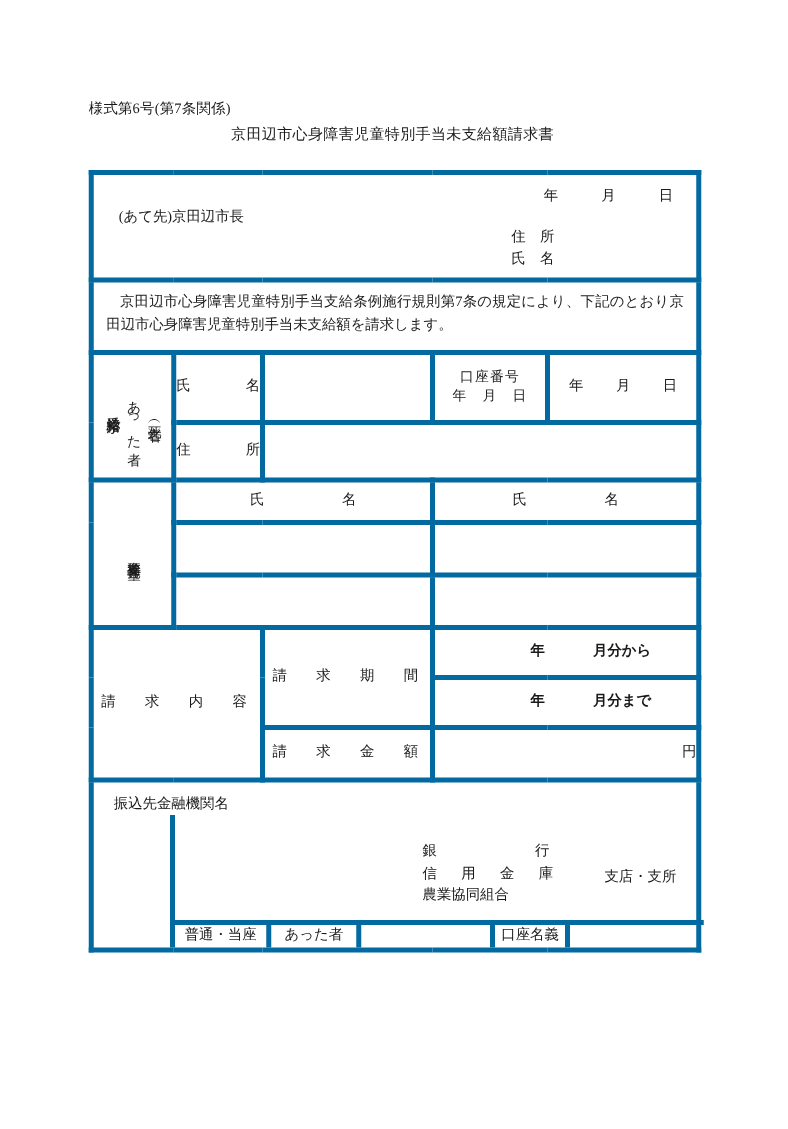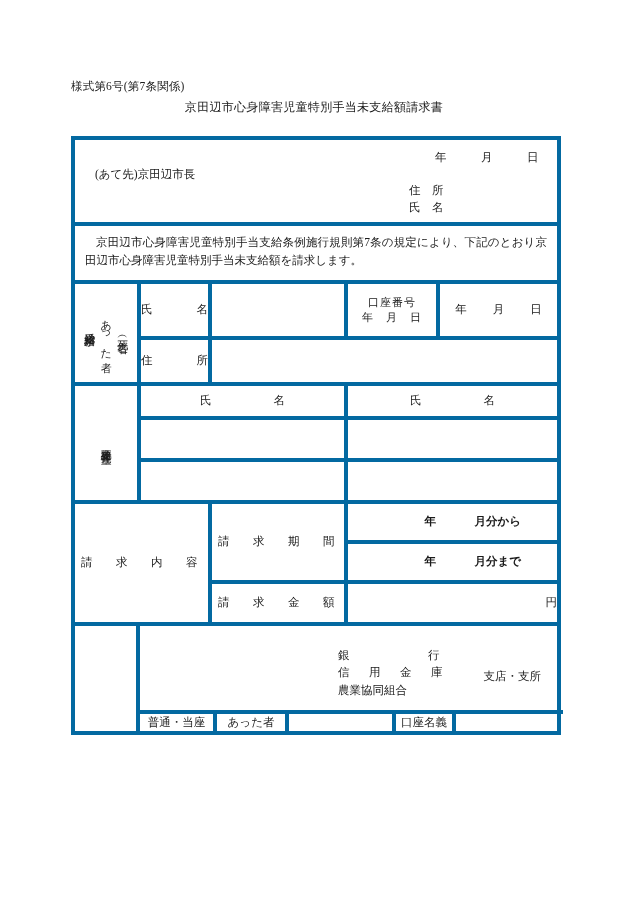--- a/index.html
+++ b/index.html
@@ -345,20 +345,21 @@
       </tr>
       <tr>
         <td class="spread-c">請　求　金　額</td>
         <td colspan="2" style="height:38px" class="yen">
           <span></span><span>円</span>
         </td>
       </tr>
 
       <tr>
         <td colspan="5" class="bankhost">
+          <div class="bank-title">振込先金融機関名</div>
           <div class="bankpad">
             <table class="bank-inner">
               <colgroup>
                 <col style="width:77px">
                 <col style="width:72px">
                 <col style="width:107px">
                 <col style="width:60px">
                 <col style="width:109px">
               </colgroup>
               <tbody>

